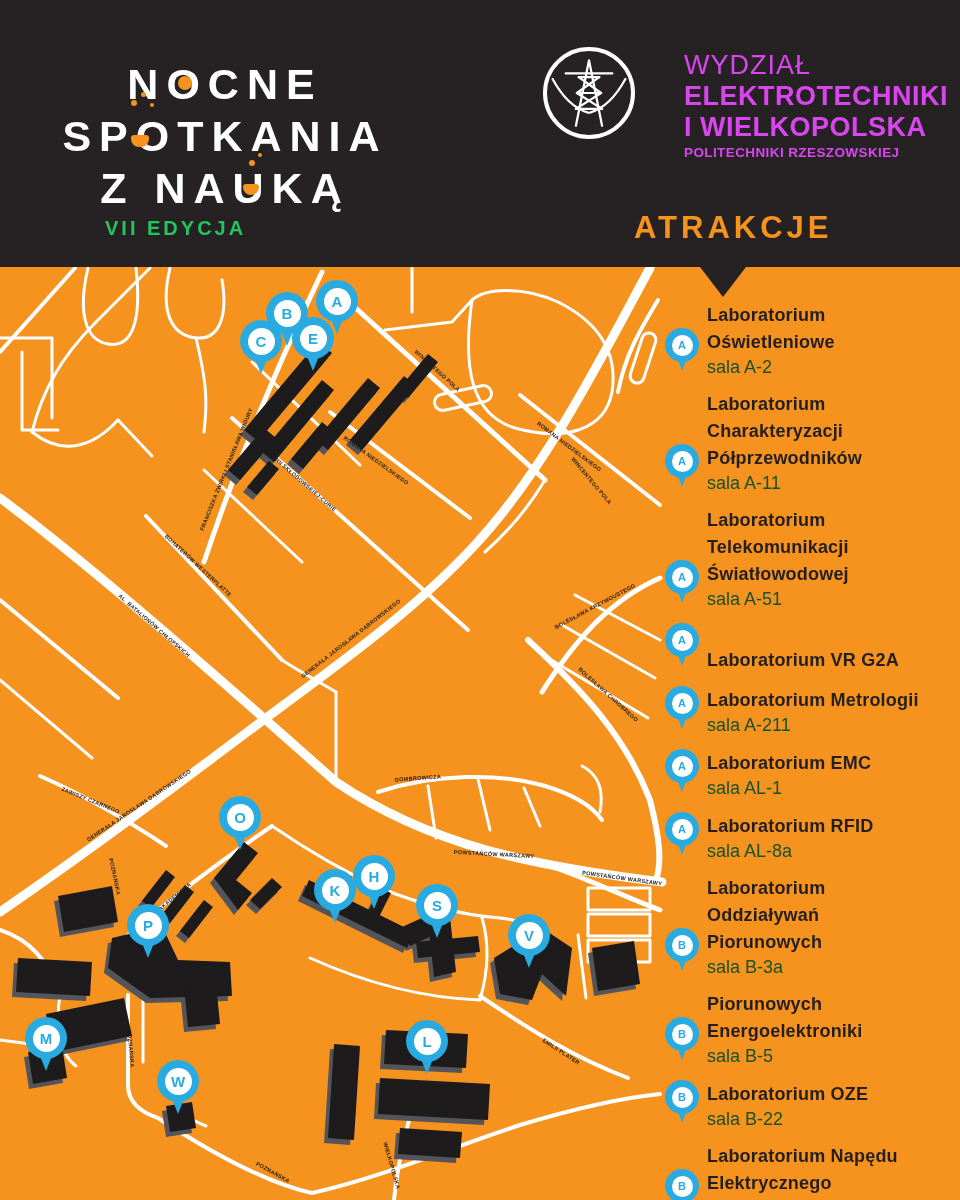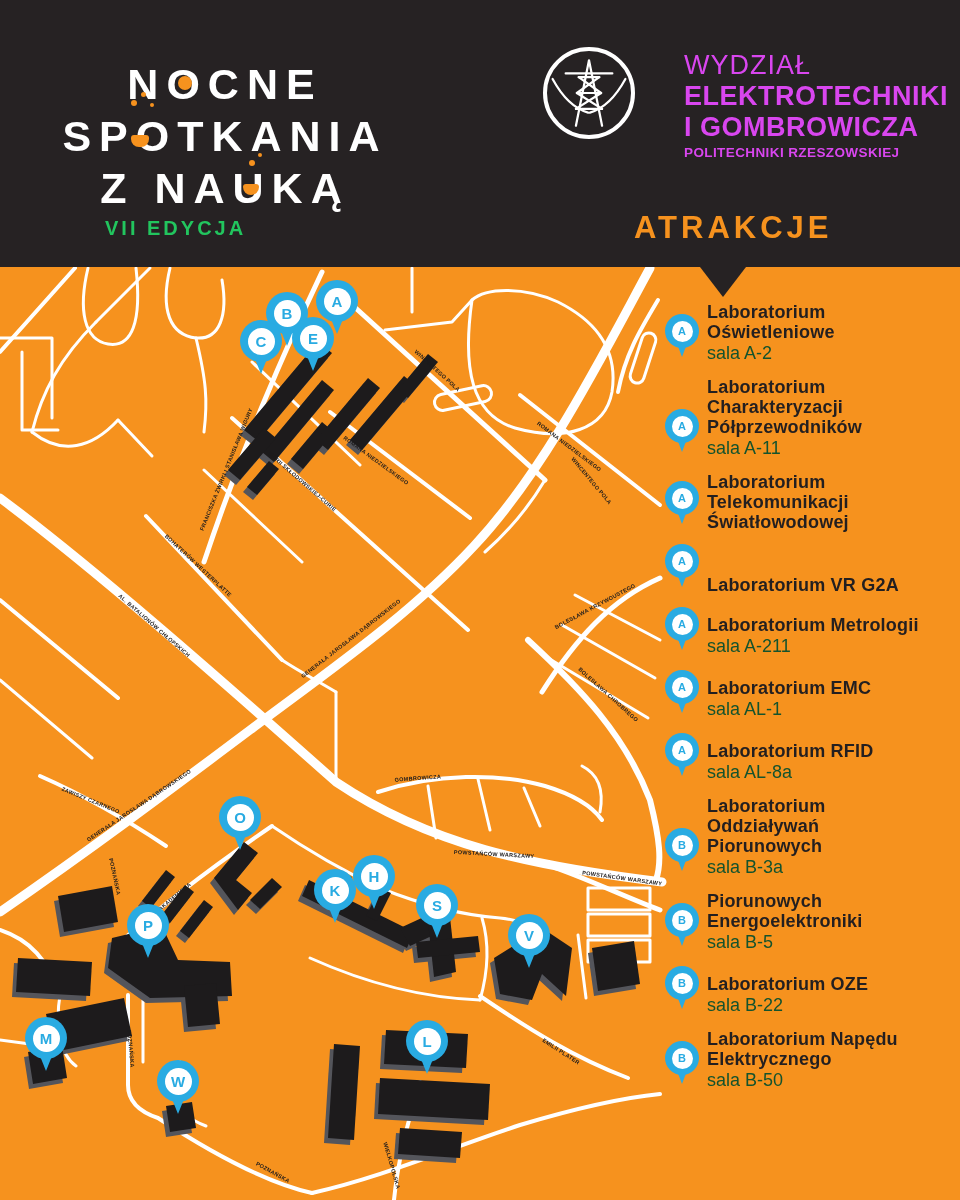--- a/index.html
+++ b/index.html
@@ -43,21 +43,21 @@
   .attractions{position:absolute;left:664px;top:302px;width:286px;z-index:8;}
   .attr-item{display:flex;gap:7px;margin-bottom:12px;align-items:flex-end;}
   .lpin-wrap{flex:0 0 36px;display:flex;justify-content:center;padding-bottom:17px;}
   .lpin{position:relative;width:34px;height:34px;background:#29ABE2;border-radius:50%;
     display:flex;align-items:center;justify-content:center;}
   .lpin::after{content:"";position:absolute;top:31px;left:50%;margin-left:-4.5px;width:9px;height:12px;
     background:#29ABE2;clip-path:polygon(0 0,100% 0,50% 100%);}
   .lpin-inner{width:21px;height:21px;background:#FFFFFF;border-radius:50%;display:flex;align-items:center;
     justify-content:center;color:#29ABE2;font-weight:bold;font-size:11px;}
   .attr-text{width:222px;}
-  .attr-name{font-weight:bold;font-size:18px;line-height:20px;color:#231F20;letter-spacing:.2px;}
+  .attr-name{font-weight:bold;font-size:18px;line-height:27px;color:#231F20;letter-spacing:.2px;}
   .attr-room{font-size:18px;line-height:23px;color:#14532d;}
 </style>
 </head>
 <body>
 
 <svg id="map-svg" width="960" height="1200" viewBox="0 0 960 1200">
   <g class="streets">
 
     <path class="w9" d="M0,498 C90,565 210,670 336,782 C430,845 530,866 662,882"></path>
     <path class="w9" d="M650,268 C600,360 545,470 474,546 C410,615 330,670 250,730 C170,790 90,850 0,912"></path>
@@ -268,21 +268,21 @@
         <path d="M34,28 L56,28 M32,45 L58,45 M31,62 L59,62"></path>
         <path d="M34,28 L58,45 M56,28 L32,45 M32,45 L59,62 M58,45 L31,62"></path>
         <path d="M20,24 L70,24"></path>
         <path d="M6,30 C18,52 30,62 44,66 M84,30 C72,52 60,62 46,66"></path>
       </g>
     </svg>
   </div>
   <div class="faculty-text">
     <div class="l1">WYDZIAŁ</div>
     <div class="l2">ELEKTROTECHNIKI</div>
-    <div class="l3">I GOMBROWICZA</div>
+    <div class="l3">I WIELKOPOLSKA</div>
     <div class="l4">POLITECHNIKI RZESZOWSKIEJ</div>
   </div>
   <div class="attractions-heading">ATRAKCJE</div>
 </div>
 <div class="header-pointer"></div>
 
 <div class="attractions">
 
   <div class="attr-item">
     <div class="lpin-wrap">
@@ -309,20 +309,21 @@
   </div>
 
   <div class="attr-item">
     <div class="lpin-wrap">
         <span class="lpin">
           <span class="lpin-inner">A</span>
         </span>
       </div>
     <div class="attr-text">
         <div class="attr-name">Laboratorium Telekomunikacji Światłowodowej</div>
+    <div class="attr-room">sala A-51</div>
       </div>
   </div>
 
   <div class="attr-item">
     <div class="lpin-wrap">
         <span class="lpin">
           <span class="lpin-inner">A</span>
         </span>
       </div>
     <div class="attr-text">

